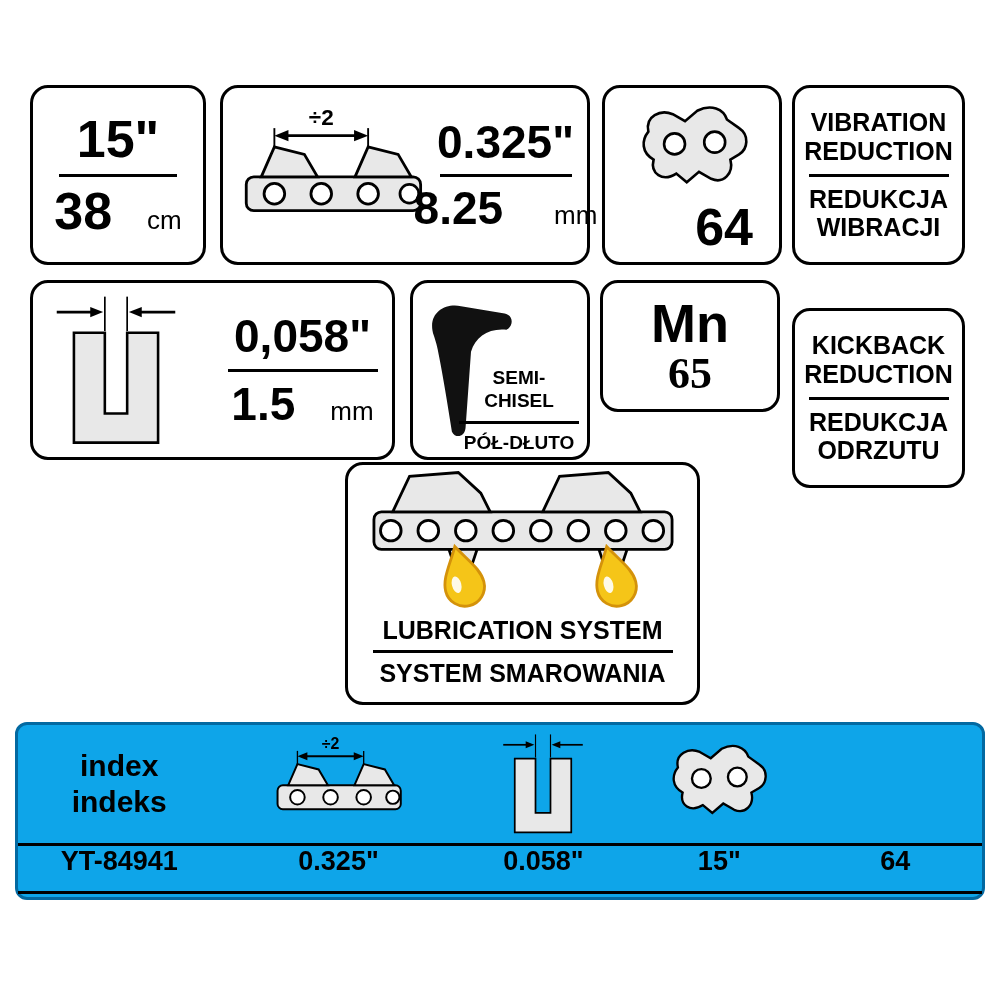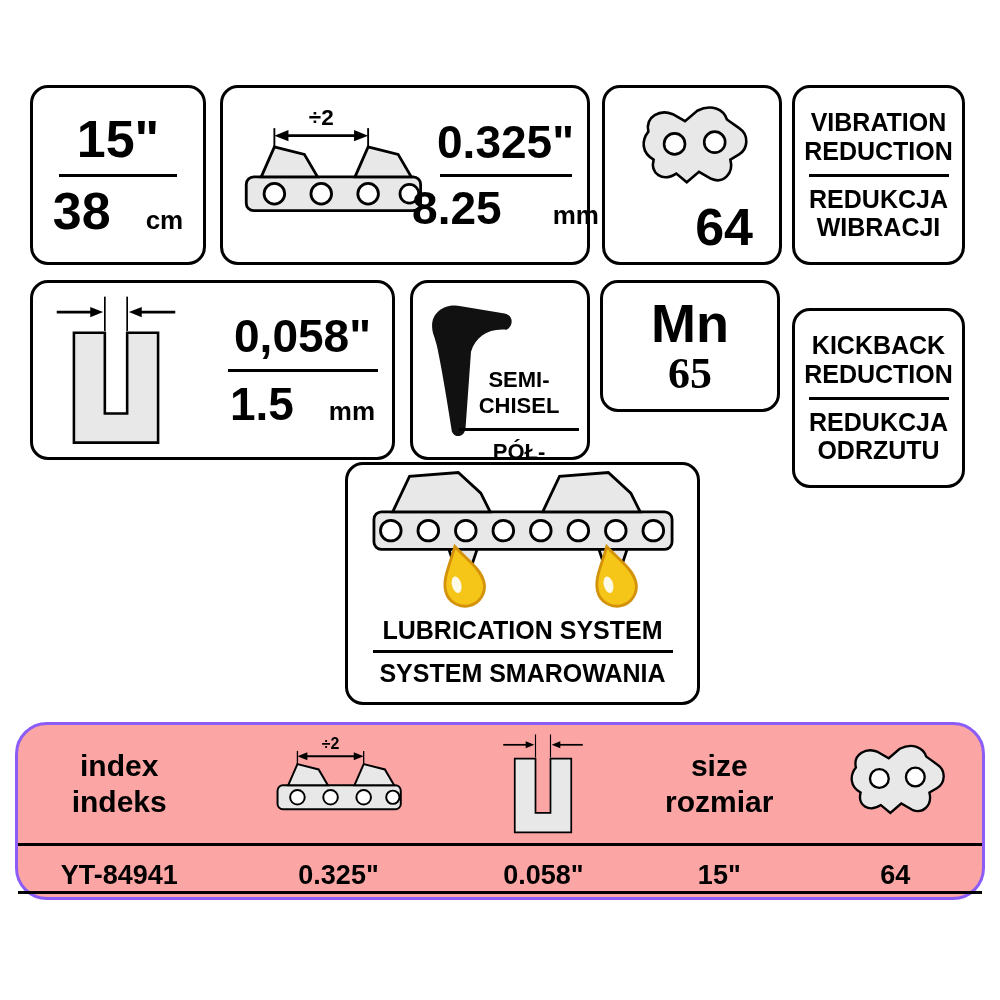--- a/index.html
+++ b/index.html
@@ -9,38 +9,38 @@
   }
   .box {
     position:absolute; border:3px solid #000; border-radius:18px;
     box-sizing:border-box; background:#fff;
     display:flex; align-items:center; justify-content:center;
   }
   .col { display:flex; flex-direction:column; align-items:center; }
   .hr { height:3px; background:#000; }
   .big   { font-size:52px; font-weight:bold; line-height:1.05; }
   .med   { font-size:46px; font-weight:bold; line-height:1.05; }
-  .unit  { font-size:26px; font-weight:bold;margin-left:35px; }
+  .unit  { font-size:26px; font-weight:normal;margin-left:35px; }
   .dual  { font-size:25px; font-weight:bold; text-align:center; line-height:1.15; }
   .baseline-row { display:flex; align-items:baseline; }
   
   .chisel-icon { position:absolute; left:8px; top:10px; }
   .chisel-text { position:absolute; left:46px; right:8px; top:84px; text-align:center; }
-  .chisel-text .label { font-size:22px; font-weight:bold; line-height:1.2; }
+  .chisel-text .label { font-size:19px; font-weight:bold; line-height:1.2; }
   .chisel-text .hr { margin:8px auto; width:120px; }
   
   .lub-box { flex-direction:column; justify-content:flex-start; padding-top:0; }
   .lub-label { font-size:25px; font-weight:bold; line-height:1.2; }
   
   .spec-table {
     position:absolute; left:15px; top:722px; width:970px; height:178px;
-    border:3px solid #8b5cf6; border-radius:32px; box-sizing:border-box; background:#fca5a5;
+    border:3px solid #0369a1; border-radius:12px; box-sizing:border-box; background:#0ea5e9;
   }
   .t-header { position:absolute; top:0; left:0; right:0; height:118px; display:flex; }
-  .t-values { position:absolute; top:121px; left:0; right:0; height:45px; display:flex; align-items:flex-end; }
+  .t-values { position:absolute; top:121px; left:0; right:0; height:45px; display:flex; align-items:flex-start; }
   .t-div1   { position:absolute; top:118px; left:0; right:0; height:3px; background:#000; }
   .t-div2   { position:absolute; top:166px; left:0; right:0; height:3px; background:#000; }
   .t-cell { display:flex; flex-direction:column; align-items:center; justify-content:center; }
   .tc1 { width:21%; } .tc2 { width:24.5%; } .tc3 { width:18%; } .tc4 { width:18.5%; } .tc5 { width:18%; }
   .t-head-text { font-size:30px; font-weight:bold; line-height:1.2; text-align:center; }
   .t-value { font-size:27px; font-weight:bold; text-align:center; }
 </style>
 </head>
 <body>
 
@@ -198,24 +198,20 @@
         <svg width="98" height="104" viewBox="0 0 170 180">
           <line x1="72" y1="4" x2="72" y2="44" stroke="#000" stroke-width="2"></line>
           <line x1="98" y1="4" x2="98" y2="44" stroke="#000" stroke-width="2"></line>
           <line x1="16" y1="22" x2="58" y2="22" stroke="#000" stroke-width="3"></line>
           <polygon points="70,22 55,16 55,28" fill="#000"></polygon>
           <line x1="154" y1="22" x2="112" y2="22" stroke="#000" stroke-width="3"></line>
           <polygon points="100,22 115,16 115,28" fill="#000"></polygon>
           <path d="M36,46 L72,46 L72,140 L98,140 L98,46 L134,46 L134,174 L36,174 Z" fill="#E8E8E8" stroke="#000" stroke-width="3"></path>
         </svg>
       </div>
-      <div class="t-cell tc4">
-        <div class="t-head-text">size</div>
-        <div class="t-head-text">rozmiar</div>
-      </div>
       <div class="t-cell tc5">
         <svg width="112" height="86" viewBox="0 0 140 110">
           <path d="M20,34 C16,16 34,8 48,14 L62,22 L76,10 C92,2 106,8 110,20 L124,30 C136,38 134,54 124,60 L114,66 C118,82 106,94 92,88 L78,80 L64,92 L52,82 C36,92 22,82 26,66 C12,58 12,44 20,34 Z" fill="#E8E8E8" stroke="#000" stroke-width="3"></path>
           <circle cx="50" cy="48" r="12" fill="#fff" stroke="#000" stroke-width="3"></circle>
           <circle cx="96" cy="46" r="12" fill="#fff" stroke="#000" stroke-width="3"></circle>
         </svg>
       </div>
     </div>
     <div class="t-div1"></div>
     <div class="t-values">

